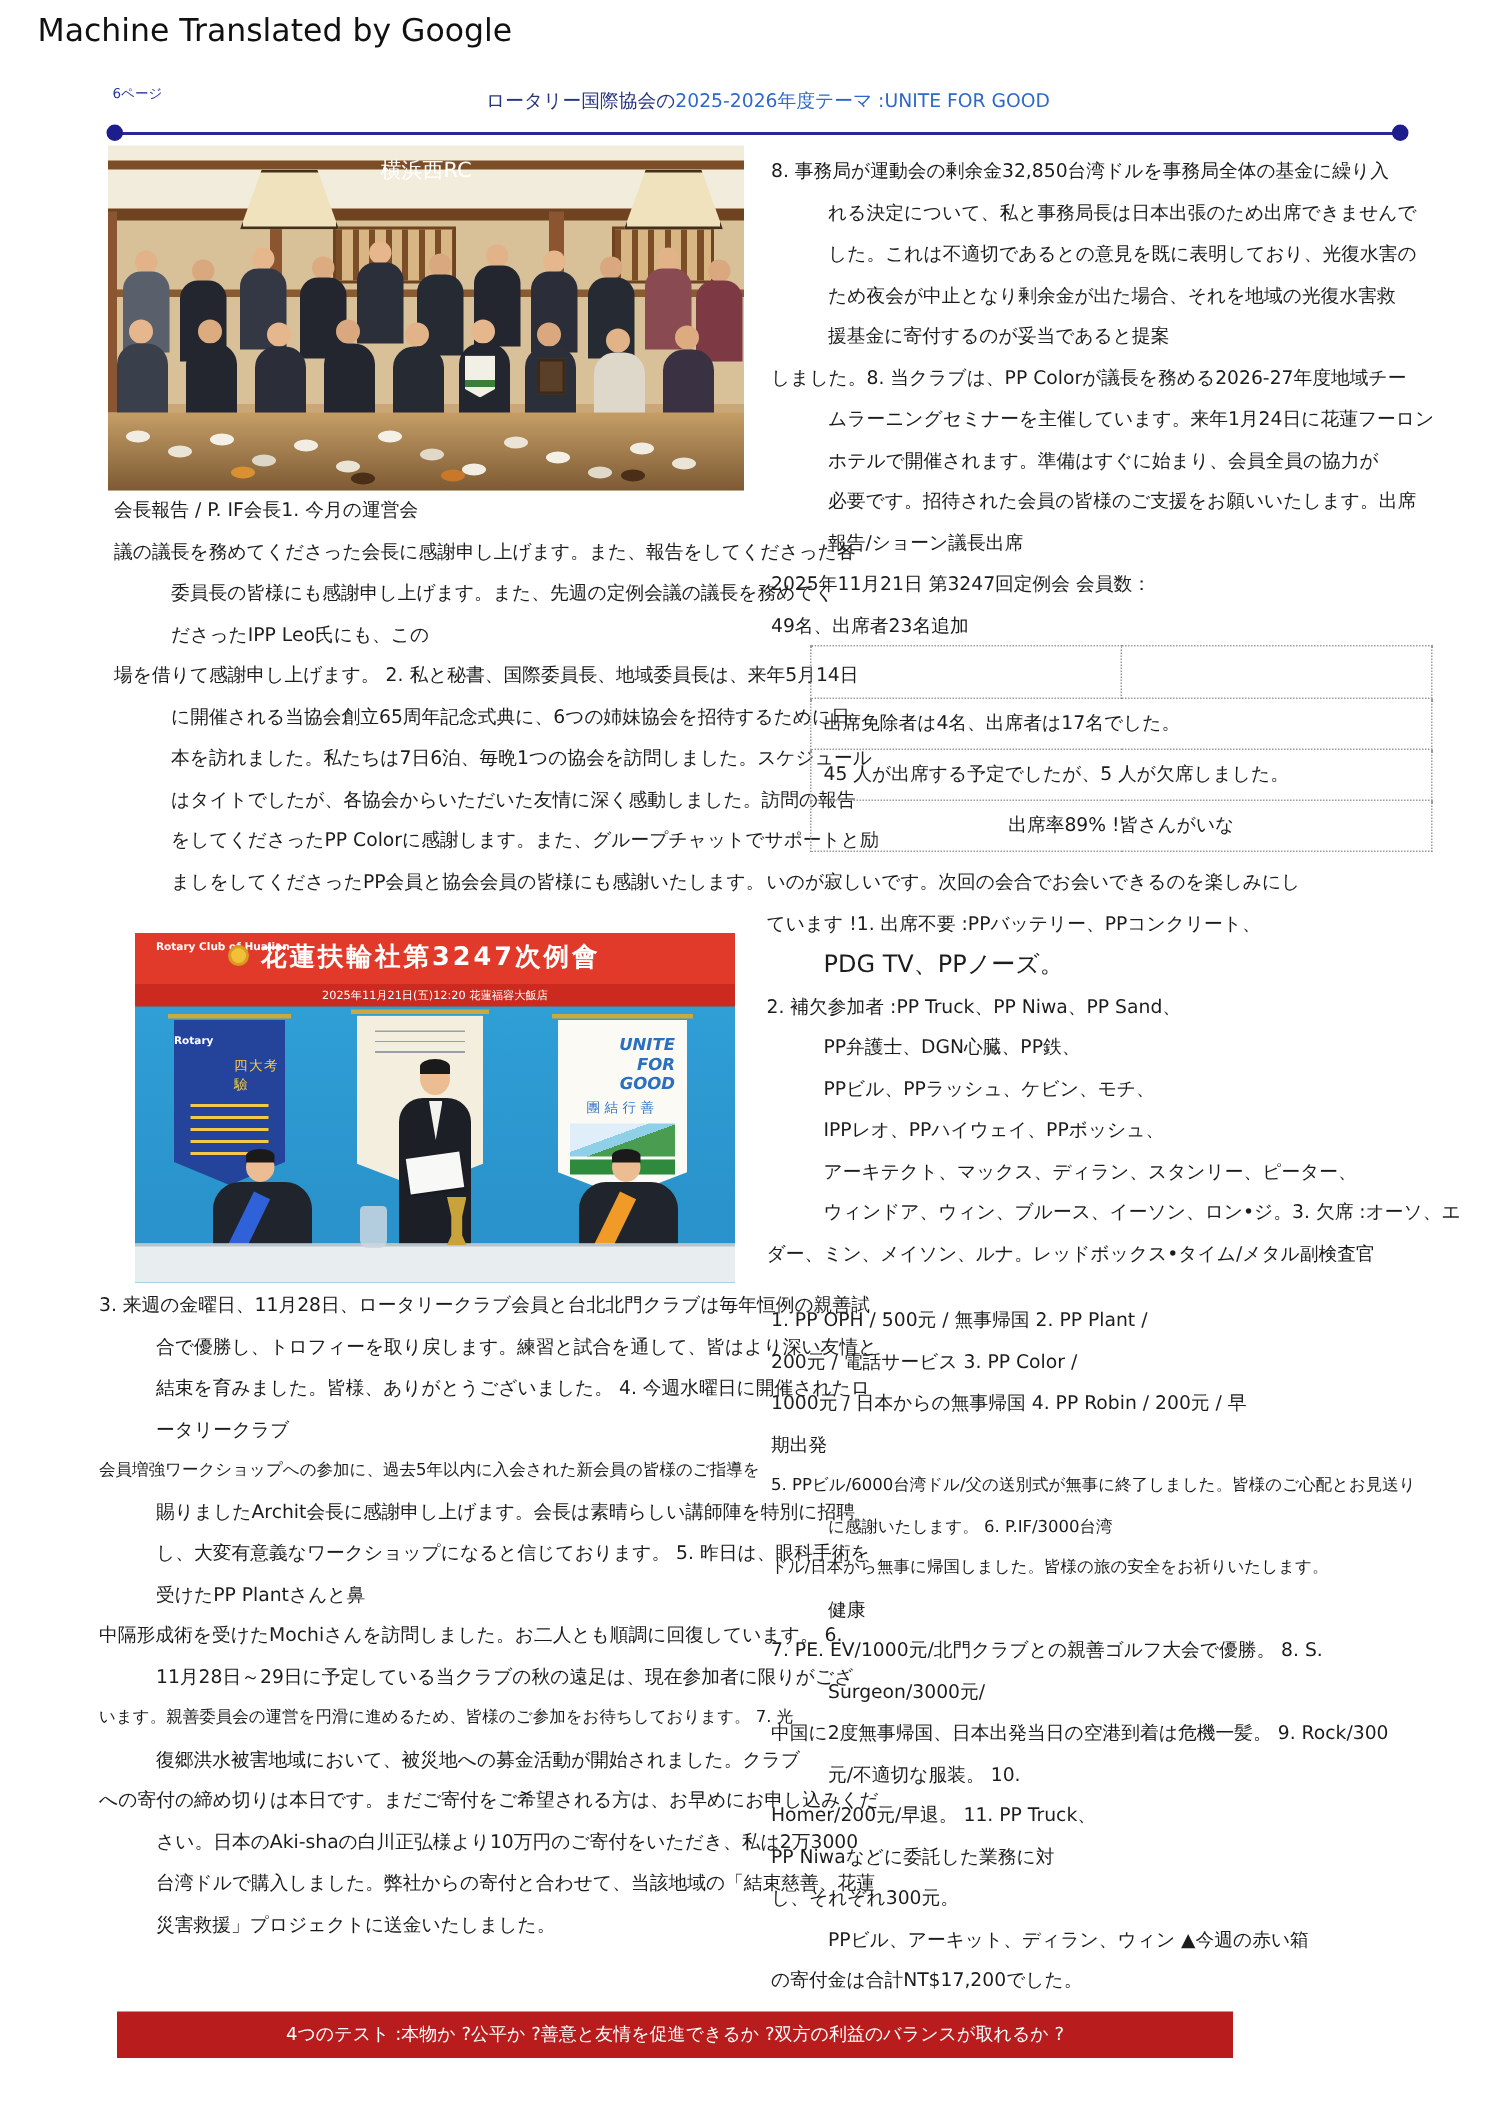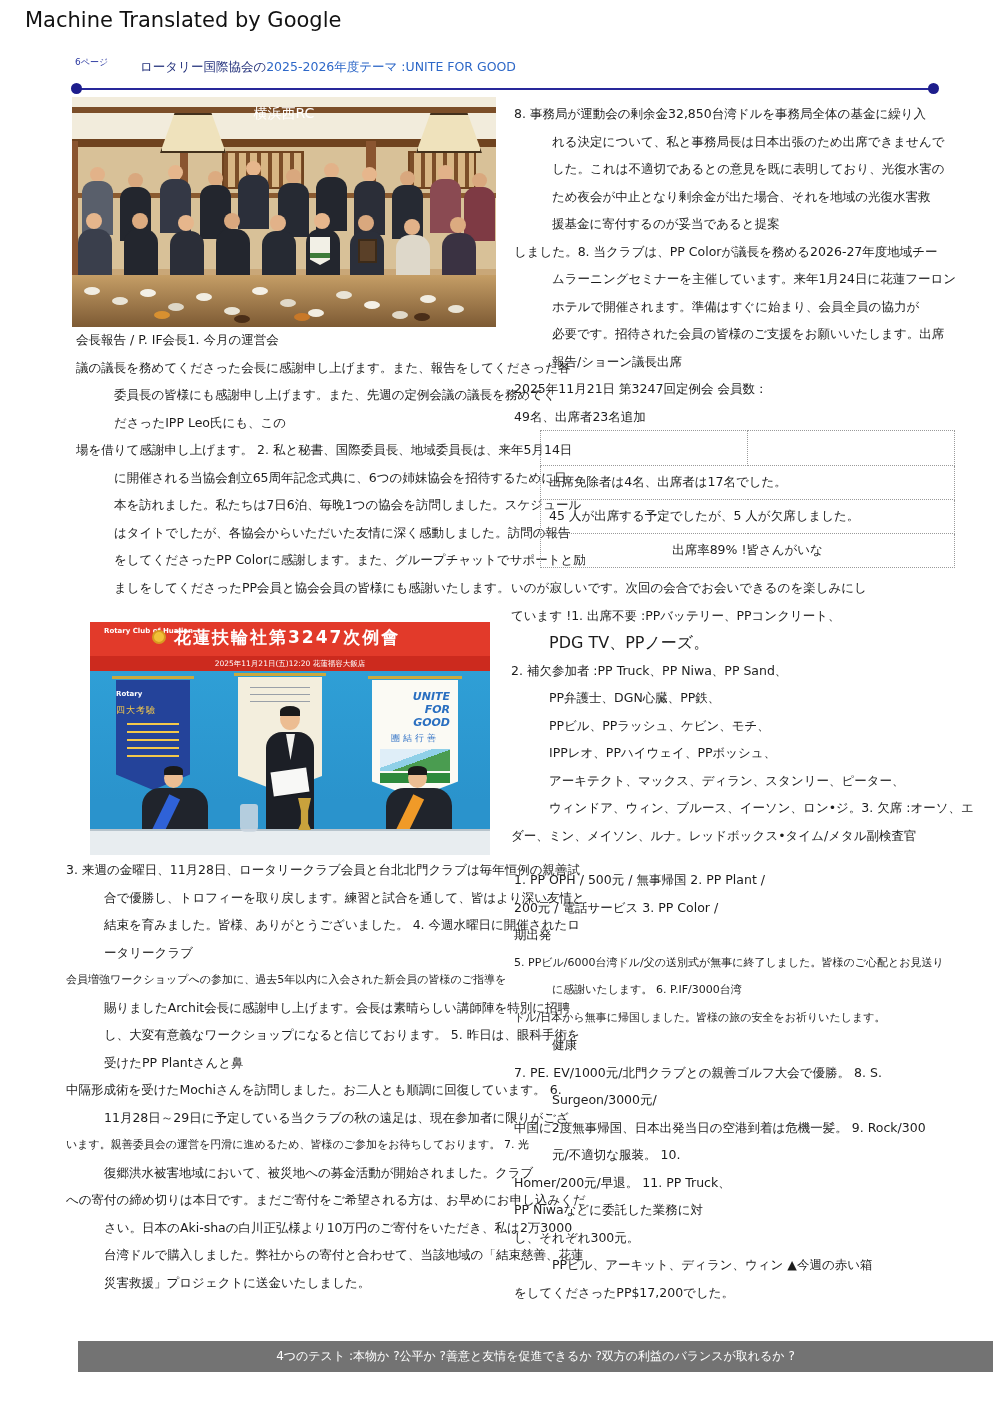--- a/index.html
+++ b/index.html
@@ -1,21 +1,21 @@
 <!DOCTYPE html>
 <html><head>
 <meta charset="utf-8">
 <style>
   html,body{margin:0;padding:0;background:#ffffff;}
   .page{position:relative;width:1000px;height:1415px;background:#fff;overflow:hidden;
         font-family:"DejaVu Sans","Liberation Sans",sans-serif;color:#1b1b1b;}
 
   .mt-label{position:absolute;left:25px;top:8px;font-size:21px;font-weight:500;color:#111;}
   .page-num{position:absolute;left:75px;top:56px;font-size:9px;color:#2937a0;}
-  .hdr-title{position:absolute;left:140px;top:59px;width:560px;text-align:left;font-size:12.5px;white-space:nowrap;}
+  .hdr-title{position:absolute;left:140px;top:59px;width:560px;text-align:right;font-size:12.5px;white-space:nowrap;}
   .hdr-title .pre{color:#27357e;}
   .hdr-title .rest{color:#2e68c8;}
   .rule{position:absolute;left:77px;top:88px;width:856px;height:2px;background:#28289a;}
   .rule::before,.rule::after{content:"";position:absolute;top:-5px;width:11px;height:11px;border-radius:50%;background:#1d1d8c;}
   .rule::before{left:-6px;}
   .rule::after{right:-6px;}
 
   
   .tblock{position:absolute;}
   .tline{line-height:27.5px;font-size:12.5px;white-space:nowrap;color:#1c1c1c;}
@@ -31,21 +31,21 @@
   .rblock3{left:508px;top:866px;width:460px;}
 
   
   .att-table{position:absolute;left:540px;top:430px;width:415px;border-collapse:collapse;}
   .att-table td{border:1px dotted #9a9a9a;font-size:12.5px;color:#1c1c1c;padding:0 8px;}
   .att-table .r1 td{height:34px;}
   .att-table .r2 td,.att-table .r3 td{height:33px;}
   .att-table .r4 td{height:33px;text-align:center;}
 
   
-  .footer-bar{position:absolute;left:78px;top:1341px;width:915px;height:31px;background:#737373;
+  .footer-bar{position:absolute;left:78px;top:1341px;width:744px;height:31px;background:#b91c1c;
               color:#ffffff;font-size:12px;text-align:center;line-height:31px;white-space:nowrap;}
 
   
   .photo1{position:absolute;left:72px;top:97px;width:424px;height:230px;overflow:hidden;
           background:linear-gradient(#f2ecdc 0 46px,#d8c198 46px 172px,#c9a778 172px 178px,#b08050 178px);}
   .p1-beam{position:absolute;left:0;width:100%;background:#7c4e28;}
   .p1-beam.b1{top:10px;height:6px;}
   .p1-beam.b2{top:42px;height:8px;background:#6f431f;}
   .p1-beam.b3{top:96px;height:5px;background:#8a5a30;}
   .p1-post{position:absolute;top:44px;height:134px;background:#8a5530;}
@@ -92,21 +92,21 @@
   .p2-wheel{position:absolute;left:62px;top:8px;width:14px;height:14px;border-radius:50%;background:#f2c038;
             border:2px solid #d89a20;box-sizing:border-box;}
   .p2-title{position:absolute;left:84px;top:4px;width:310px;color:#fff;font-size:17px;font-weight:bold;
             letter-spacing:2px;white-space:nowrap;}
   .p2-subband{position:absolute;left:0;top:34px;width:100%;height:15px;background:#cc2a1e;color:#fff;
               font-size:7.5px;text-align:center;line-height:15px;}
   .p2-screen{position:absolute;left:0;top:49px;width:100%;height:130px;background:linear-gradient(180deg,#2f9fd6,#2a93cc);}
   .p2-banner{position:absolute;top:58px;clip-path:polygon(0 0,100% 0,100% 86%,50% 100%,0 86%);}
   .p2-banner-l{left:26px;width:74px;height:110px;background:#24439a;color:#f4c84a;text-align:left;}
   .p2-banner-l .bl-rot{color:#fff;font-size:7px;font-weight:bold;margin-top:10px;}
-  .p2-banner-l .bl-test{font-size:9px;margin-top:6px;letter-spacing:1px;}
+  .p2-banner-l .bl-test{font-size:9px;margin-top:6px;letter-spacing:1px;padding-left:40px;}
   .p2-banner-l .bl-lines{margin:6px auto 0;width:52px;height:34px;
       background:repeating-linear-gradient(#f4c84a 0 2px,transparent 2px 8px);}
   .p2-banner-c{left:148px;width:84px;height:115px;top:55px;background:#f3eedd;}
   .p2-banner-c .bc-lines{margin:10px auto 0;width:60px;height:20px;
       background:repeating-linear-gradient(#9aa0a8 0 1px,transparent 1px 7px);}
   .p2-banner-r{left:282px;width:86px;height:118px;background:#fbfaf4;}
   .p2-banner-r .br-txt{color:#2a6fc0;font-weight:bold;font-style:italic;font-size:11px;line-height:13px;
       text-align:right;padding:10px 8px 0 0;}
   .p2-banner-r .br-cn{color:#3a78c8;font-size:9px;letter-spacing:3px;text-align:center;margin-top:3px;}
   .p2-banner-r .br-mtn{margin:4px auto 0;width:70px;height:22px;
@@ -289,31 +289,32 @@
       <div class="tline ind1">PPビル、PPラッシュ、ケビン、モチ、</div>
       <div class="tline ind1">IPPレオ、PPハイウェイ、PPボッシュ、</div>
       <div class="tline ind1">アーキテクト、マックス、ディラン、スタンリー、ピーター、</div>
       <div class="tline ind1">ウィンドア、ウィン、ブルース、イーソン、ロン•ジ。3. 欠席 :オーソ、エ</div>
       <div class="tline ind0">ダー、ミン、メイソン、ルナ。レッドボックス•タイム/メタル副検査官</div>
     </div>
 
   <div class="tblock rblock3">
       <div class="tline ind0">1. PP OPH / 500元 / 無事帰国 2. PP Plant /</div>
       <div class="tline ind0">200元 / 電話サービス 3. PP Color /</div>
+      <div class="tline ind0">1000元 / 日本からの無事帰国 4. PP Robin / 200元 / 早</div>
       <div class="tline ind0">期出発</div>
       <div class="tline ind0 small">5. PPビル/6000台湾ドル/父の送別式が無事に終了しました。皆様のご心配とお見送り</div>
       <div class="tline ind1 small">に感謝いたします。 6. P.IF/3000台湾</div>
       <div class="tline ind0 small">ドル/日本から無事に帰国しました。皆様の旅の安全をお祈りいたします。</div>
       <div class="tline ind1">健康</div>
       <div class="tline ind0">7. PE. EV/1000元/北門クラブとの親善ゴルフ大会で優勝。 8. S.</div>
       <div class="tline ind1">Surgeon/3000元/</div>
       <div class="tline ind0">中国に2度無事帰国、日本出発当日の空港到着は危機一髪。 9. Rock/300</div>
       <div class="tline ind1">元/不適切な服装。 10.</div>
       <div class="tline ind0">Homer/200元/早退。 11. PP Truck、</div>
       <div class="tline ind0">PP Niwaなどに委託した業務に対</div>
       <div class="tline ind0">し、それぞれ300元。</div>
       <div class="tline ind1">PPビル、アーキット、ディラン、ウィン ▲今週の赤い箱</div>
-      <div class="tline ind0">をしてくださったPP$17,200でした。</div>
+      <div class="tline ind0">の寄付金は合計NT$17,200でした。</div>
     </div>
 
   <div class="footer-bar">4つのテスト :本物か ?公平か ?善意と友情を促進できるか ?双方の利益のバランスが取れるか ?</div>
 
 </div>
 
 </body></html>

